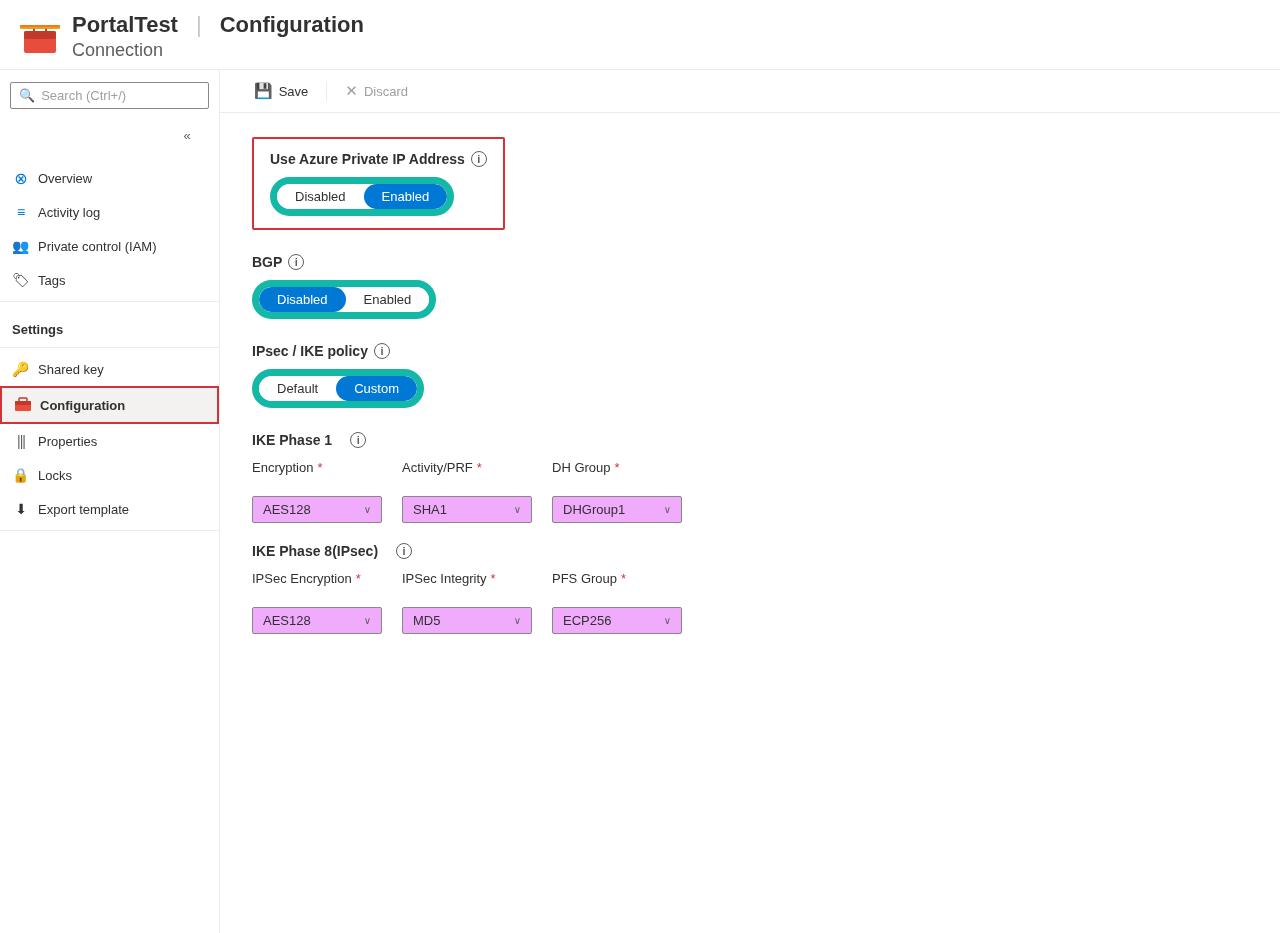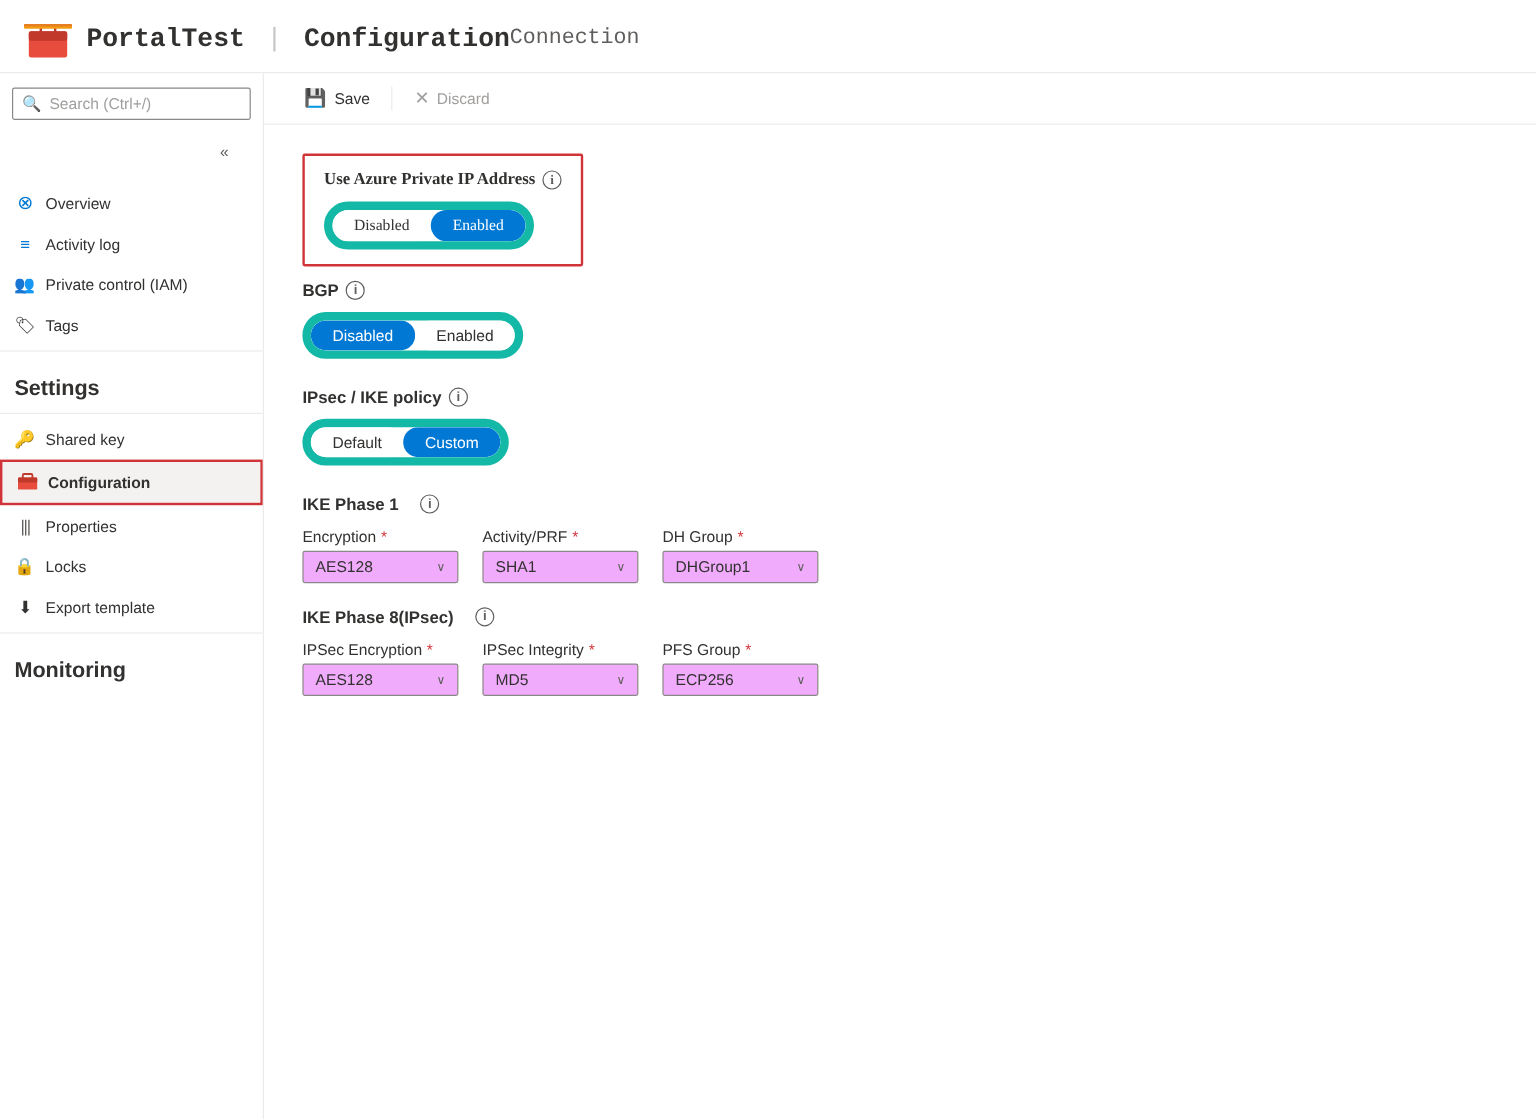--- a/index.html
+++ b/index.html
@@ -3,37 +3,37 @@
   <meta charset="utf-8">
   <style>
     * { box-sizing: border-box; margin: 0; padding: 0; }
     body { font-family: 'Segoe UI', sans-serif; font-size: 13px; color: #323130; background: #fff; display: flex; flex-direction: column; height: 100vh; }
 
     
     .header { display: flex; align-items: center; padding: 12px 20px 8px 20px; border-bottom: 1px solid #edebe9; }
     .header-icon { width: 40px; height: 40px; margin-right: 12px; flex-shrink: 0; }
     .header-title { font-size: 22px; font-weight: 600; color: #323130; }
     .header-separator { margin: 0 10px; color: #c8c6c4; font-size: 22px; font-weight: 300; }
-    .header-text { display: flex; flex-direction: row; font-family: Liberation Mono, monospace; }
+    .header-text { display: flex; flex-direction: column; }
 
     
     .layout { display: flex; flex: 1; overflow: hidden; }
 
     
     .sidebar { width: 220px; border-right: 1px solid #edebe9; overflow-y: auto; flex-shrink: 0; }
     .search-box { display: flex; align-items: center; margin: 12px 10px; border: 1px solid #8a8886; padding: 5px 8px; border-radius: 2px; gap: 6px; }
     .search-box input { border: none; outline: none; font-size: 13px; color: #323130; width: 100%; }
     .search-box input::placeholder { color: #a19f9d; }
     .collapse-btn { display: flex; align-items: center; justify-content: center; width: 28px; height: 28px; margin: 0 8px 8px auto; cursor: pointer; color: #605e5c; font-size: 13px; }
 
     .nav-item { display: flex; align-items: center; padding: 8px 12px; cursor: pointer; gap: 8px; color: #323130; text-decoration: none; }
     .nav-icon { width: 18px; height: 18px; display: flex; align-items: center; justify-content: center; flex-shrink: 0; font-size: 16px; }
     .nav-label { font-size: 13px; }
 
-    .section-header { padding: 16px 12px 6px 12px; font-weight: 700; font-size: 18px; color: #323130; }
+    .section-header { padding: 16px 12px 6px 12px; font-weight: 700; font-size: 13px; color: #323130; }
     .divider { border: none; border-top: 1px solid #edebe9; margin: 4px 0; }
 
     
     .main { flex: 1; overflow-y: auto; padding: 0; }
 
     
     .toolbar { display: flex; align-items: center; padding: 8px 24px; border-bottom: 1px solid #edebe9; gap: 4px; }
     .toolbar-btn { display: flex; align-items: center; gap: 6px; padding: 4px 10px; cursor: pointer; color: #323130; border: none; background: none; font-size: 13px; border-radius: 2px; }
     .toolbar-btn.disabled { color: #a19f9d; cursor: default; }
     .toolbar-separator { width: 1px; height: 20px; background: #edebe9; margin: 0 4px; }
@@ -51,21 +51,21 @@
     .toggle-option.selected { background: #0078d4; color: #fff; border-radius: 20px; }
     .toggle-option.unselected { background: #fff; color: #323130; }
 
     
     .highlight-box { border: 2px solid #d13438; padding: 12px 16px; border-radius: 2px; margin-bottom: 20px; display: inline-block; }
 
     
     .phase-section { margin-bottom: 20px; }
     .phase-label { font-size: 14px; font-weight: 600; margin-bottom: 12px; display: flex; align-items: center; gap: 18px; }
     .fields-row { display: flex; gap: 20px; flex-wrap: wrap; }
-    .field-group { display: flex; flex-direction: column; gap: 4px; min-width: 130px; }
+    .field-group { display: flex; flex-direction: column; gap: 21px; min-width: 130px; }
     .field-label { font-size: 13px; font-weight: 400; color: #323130; display: flex; align-items: center; gap: 4px; }
     .required-star { color: #d13438; }
     .dropdown { display: flex; align-items: center; justify-content: space-between; border: 1px solid #8a8886; padding: 5px 10px; border-radius: 2px; cursor: pointer; min-width: 130px; font-size: 13px; background: #f0abfc; }
     .chevron { font-size: 10px; color: #605e5c; }
 
     
     .nav-item-config { border: 2px solid #d13438; background: #f3f2f1; }
   </style>
 </head>
 <body>
@@ -147,41 +147,40 @@
     <div class="nav-item">
       <span class="nav-icon" style="font-size:14px;">🔒</span>
       <span class="nav-label">Locks</span>
     </div>
     <div class="nav-item">
       <span class="nav-icon" style="font-size:14px;">⬇</span>
       <span class="nav-label">Export template</span>
     </div>
 
     <hr class="divider">
-    <div class="section-header">Monitoring</div>
   </div>
 
   <div class="main">
 
     <div class="toolbar">
       <button class="toolbar-btn">
         <span style="font-size:15px;">💾</span>
         <span>Save</span>
       </button>
       <div class="toolbar-separator"></div>
       <button class="toolbar-btn disabled">
         <span style="font-size:15px; color:#a19f9d;">✕</span>
         <span style="color:#a19f9d;">Discard</span>
       </button>
     </div>
 
     <div class="content">
 
       
-      <div class="highlight-box" style="margin-bottom: 12px; font-family: Liberation Serif, serif;">
+      <div class="highlight-box" style="margin-bottom: 24px;">
         <div class="toggle-label">
           <span>Use Azure Private IP Address</span>
           <span class="info-icon">i</span>
         </div>
         <div class="toggle-group">
           <div class="toggle-option unselected">Disabled</div>
           <div class="toggle-option selected">Enabled</div>
         </div>
       </div>
 

